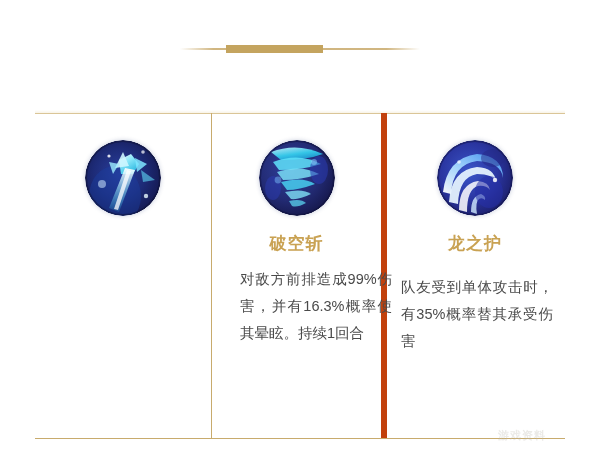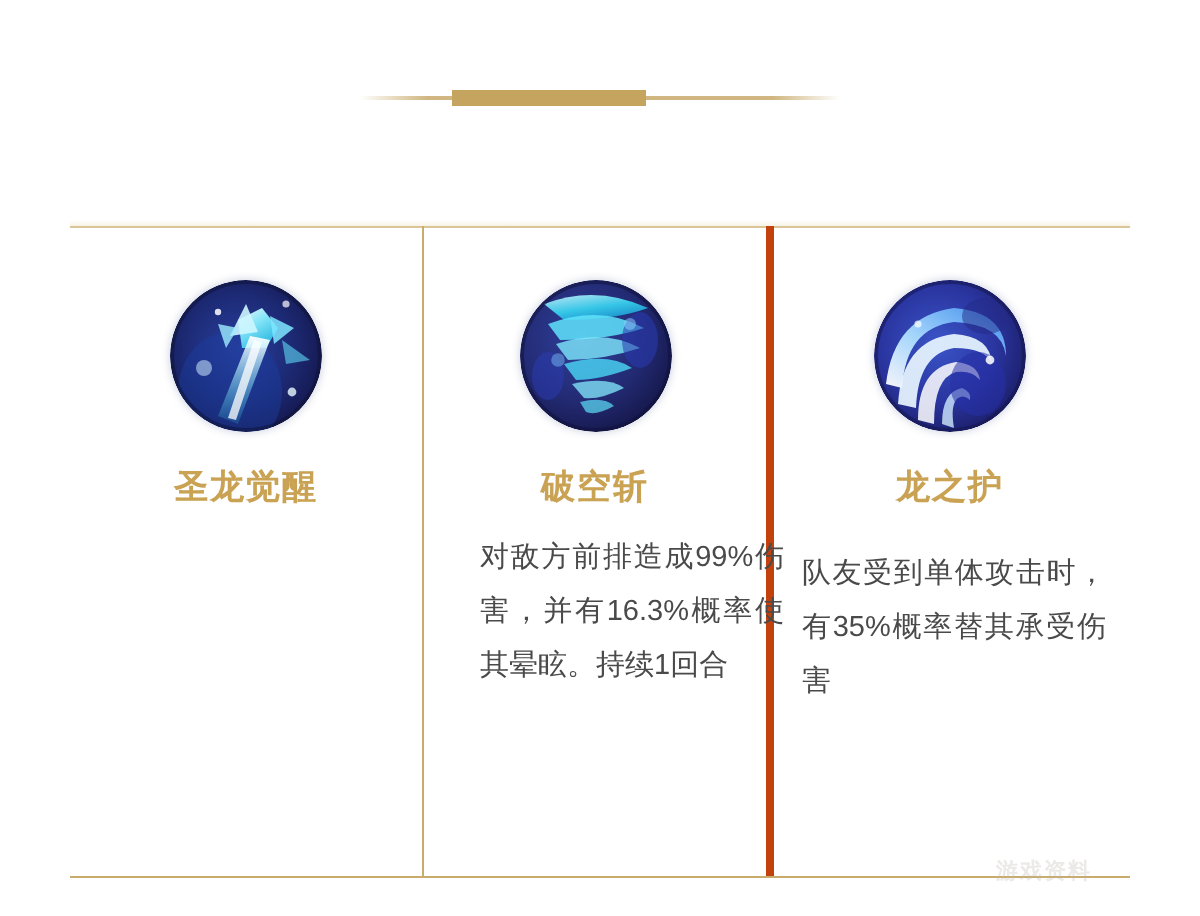--- a/index.html
+++ b/index.html
@@ -104,21 +104,21 @@
     width: 530px;
     height: 325px;
     display: flex;
   }
   .col {
     position: relative;
     box-sizing: border-box;
     padding-top: 27px;
   }
   .col-1 { width: 176px; }
-  .col-2 { width: 176px; border-left: 1px solid #c8ab6d; border-right: 4px solid #c2410c; }
+  .col-2 { width: 176px; border-left: 1px solid #c8ab6d; border-right: 6px solid #c2410c; }
   .col-3 { width: 176px; }
 
   .skill-icon {
     width: 76px;
     height: 76px;
     margin: 0 auto;
     border-radius: 50%;
     position: relative;
     overflow: hidden;
     box-shadow: 0 0 4px rgba(40,60,120,0.25);
@@ -214,21 +214,20 @@
               <path d="M42 30 L46 31 L33 70 L29 69 Z" fill="#ffffff" opacity="0.75"></path>
               <path d="M56 30 L70 40 L58 42 Z" fill="#5fd9f5" opacity="0.6"></path>
               <circle cx="17" cy="44" r="4" fill="#cfeaff" opacity="0.55"></circle>
               <circle cx="61" cy="56" r="2.2" fill="#eafaff" opacity="0.8"></circle>
               <circle cx="24" cy="16" r="1.6" fill="#ffffff" opacity="0.85"></circle>
               <circle cx="58" cy="12" r="1.8" fill="#ffffff" opacity="0.7"></circle>
               <circle cx="38" cy="38" r="37" fill="none" stroke="#0e1133" stroke-width="2" opacity="0.5"></circle>
             </g>
           </svg>
         </div>
-        <div class="skill-name">圣龙觉醒</div>
       </div>
 
       <div class="col col-2">
         <div class="skill-icon">
           <svg width="76" height="76" viewBox="0 0 76 76" aria-hidden="true">
             <defs>
               <radialGradient id="g2bg" cx="40%" cy="38%" r="70%">
                 <stop offset="0%" stop-color="#2f3f9c"></stop>
                 <stop offset="60%" stop-color="#222a72"></stop>
                 <stop offset="100%" stop-color="#141545"></stop>

